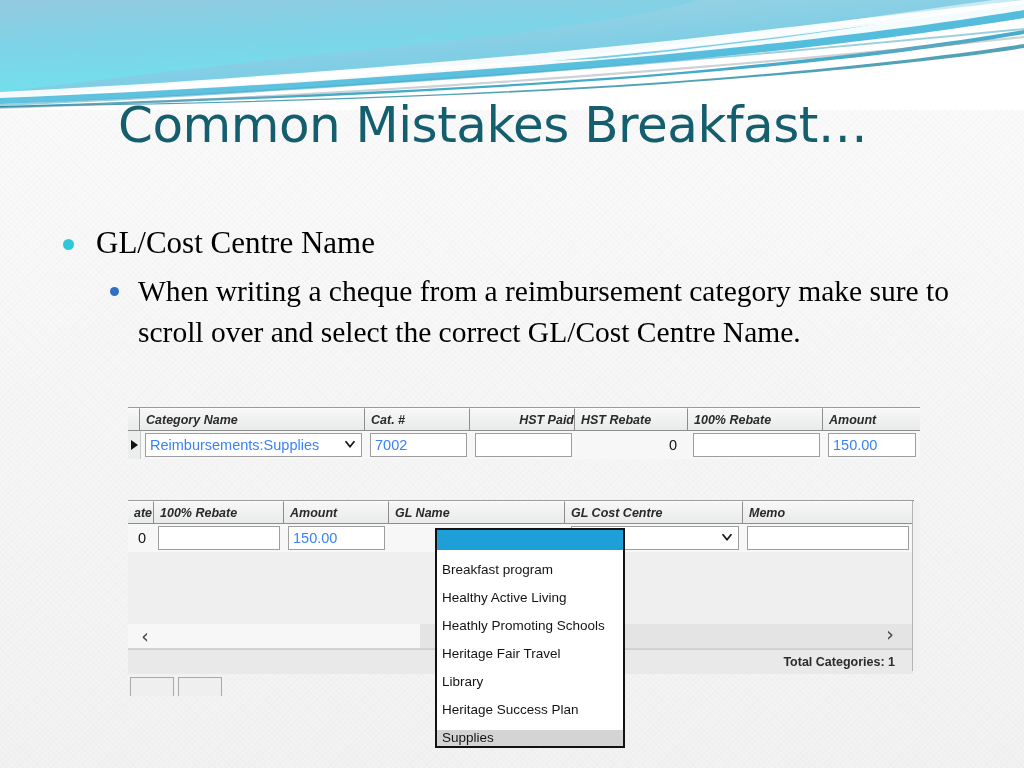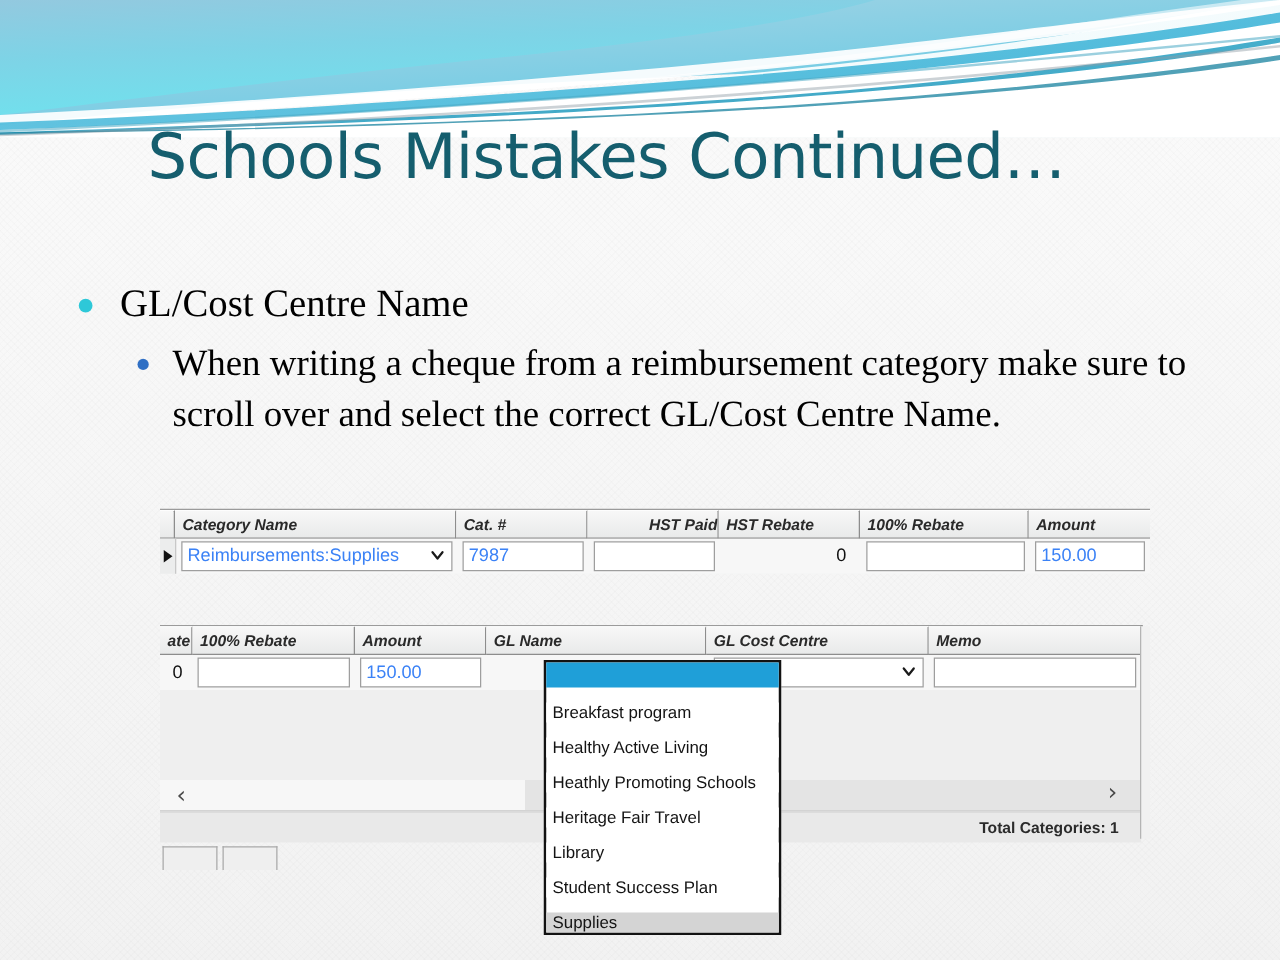--- a/index.html
+++ b/index.html
@@ -380,21 +380,21 @@
       <path d="M0,104 C140,98 300,88 470,76 C640,64 820,48 1024,28 L1024,30
                C818,50 638,66 472,78 C302,90 142,100 0,106 Z" fill="#4aa9c4" opacity="0.55"></path>
       <path d="M0,107 C150,102 320,93 500,81 C690,68 870,52 1024,36 L1024,38
                C872,54 692,70 502,83 C322,95 152,104 0,109 Z" fill="#8d9ba3" opacity="0.45"></path>
 
       <path d="M1024,0 C960,10 880,22 790,34 C700,46 600,56 500,64
                C600,54 700,42 790,29 C880,16 960,4 1024,-4 Z" fill="#ffffff" opacity="0.55"></path>
     </svg>
   </div>
 
-  <div id="title">Schools Mistakes Continued…</div>
+  <div id="title">Common Mistakes Breakfast…</div>
 
   <div id="body-copy">
     <div class="bullet-l1">
       <span class="dot"></span>
       <span>GL/Cost Centre Name</span>
     </div>
     <div class="bullet-l2">
       <span class="dot"></span>
       <span class="txt">When writing a cheque from a reimbursement category make sure to scroll over and select the correct GL/Cost Centre Name.</span>
     </div>
@@ -421,21 +421,21 @@
           <span class="chev">
             <svg width="12" height="12" viewBox="0 0 12 12">
                 <path d="M2 4 L6 9 L10 4" fill="none" stroke="#1b1b1b" stroke-width="1.8" stroke-linecap="round" stroke-linejoin="round"></path>
               </svg>
           </span>
         </div>
       </div>
 
       <div class="cell" style="flex:0 0 105px;">
         <div class="field">
-          <span>7987</span>
+          <span>7002</span>
         </div>
       </div>
 
       <div class="cell" style="flex:0 0 105px;">
         <div class="field">
           <span></span>
         </div>
       </div>
 
       <div class="cell" style="flex:0 0 113px;">
@@ -522,19 +522,19 @@
 
     <div class="right-rail"></div>
 
     <div id="gl-dropdown">
       <div class="sel-bar"></div>
       <div class="opt">Breakfast program</div>
       <div class="opt">Healthy Active Living</div>
       <div class="opt">Heathly Promoting Schools</div>
       <div class="opt">Heritage Fair Travel</div>
       <div class="opt">Library</div>
-      <div class="opt">Student Success Plan</div>
+      <div class="opt">Heritage Success Plan</div>
       <div class="opt hover">Supplies</div>
     </div>
 
   </div>
 
 </div>
 
 </body></html>

